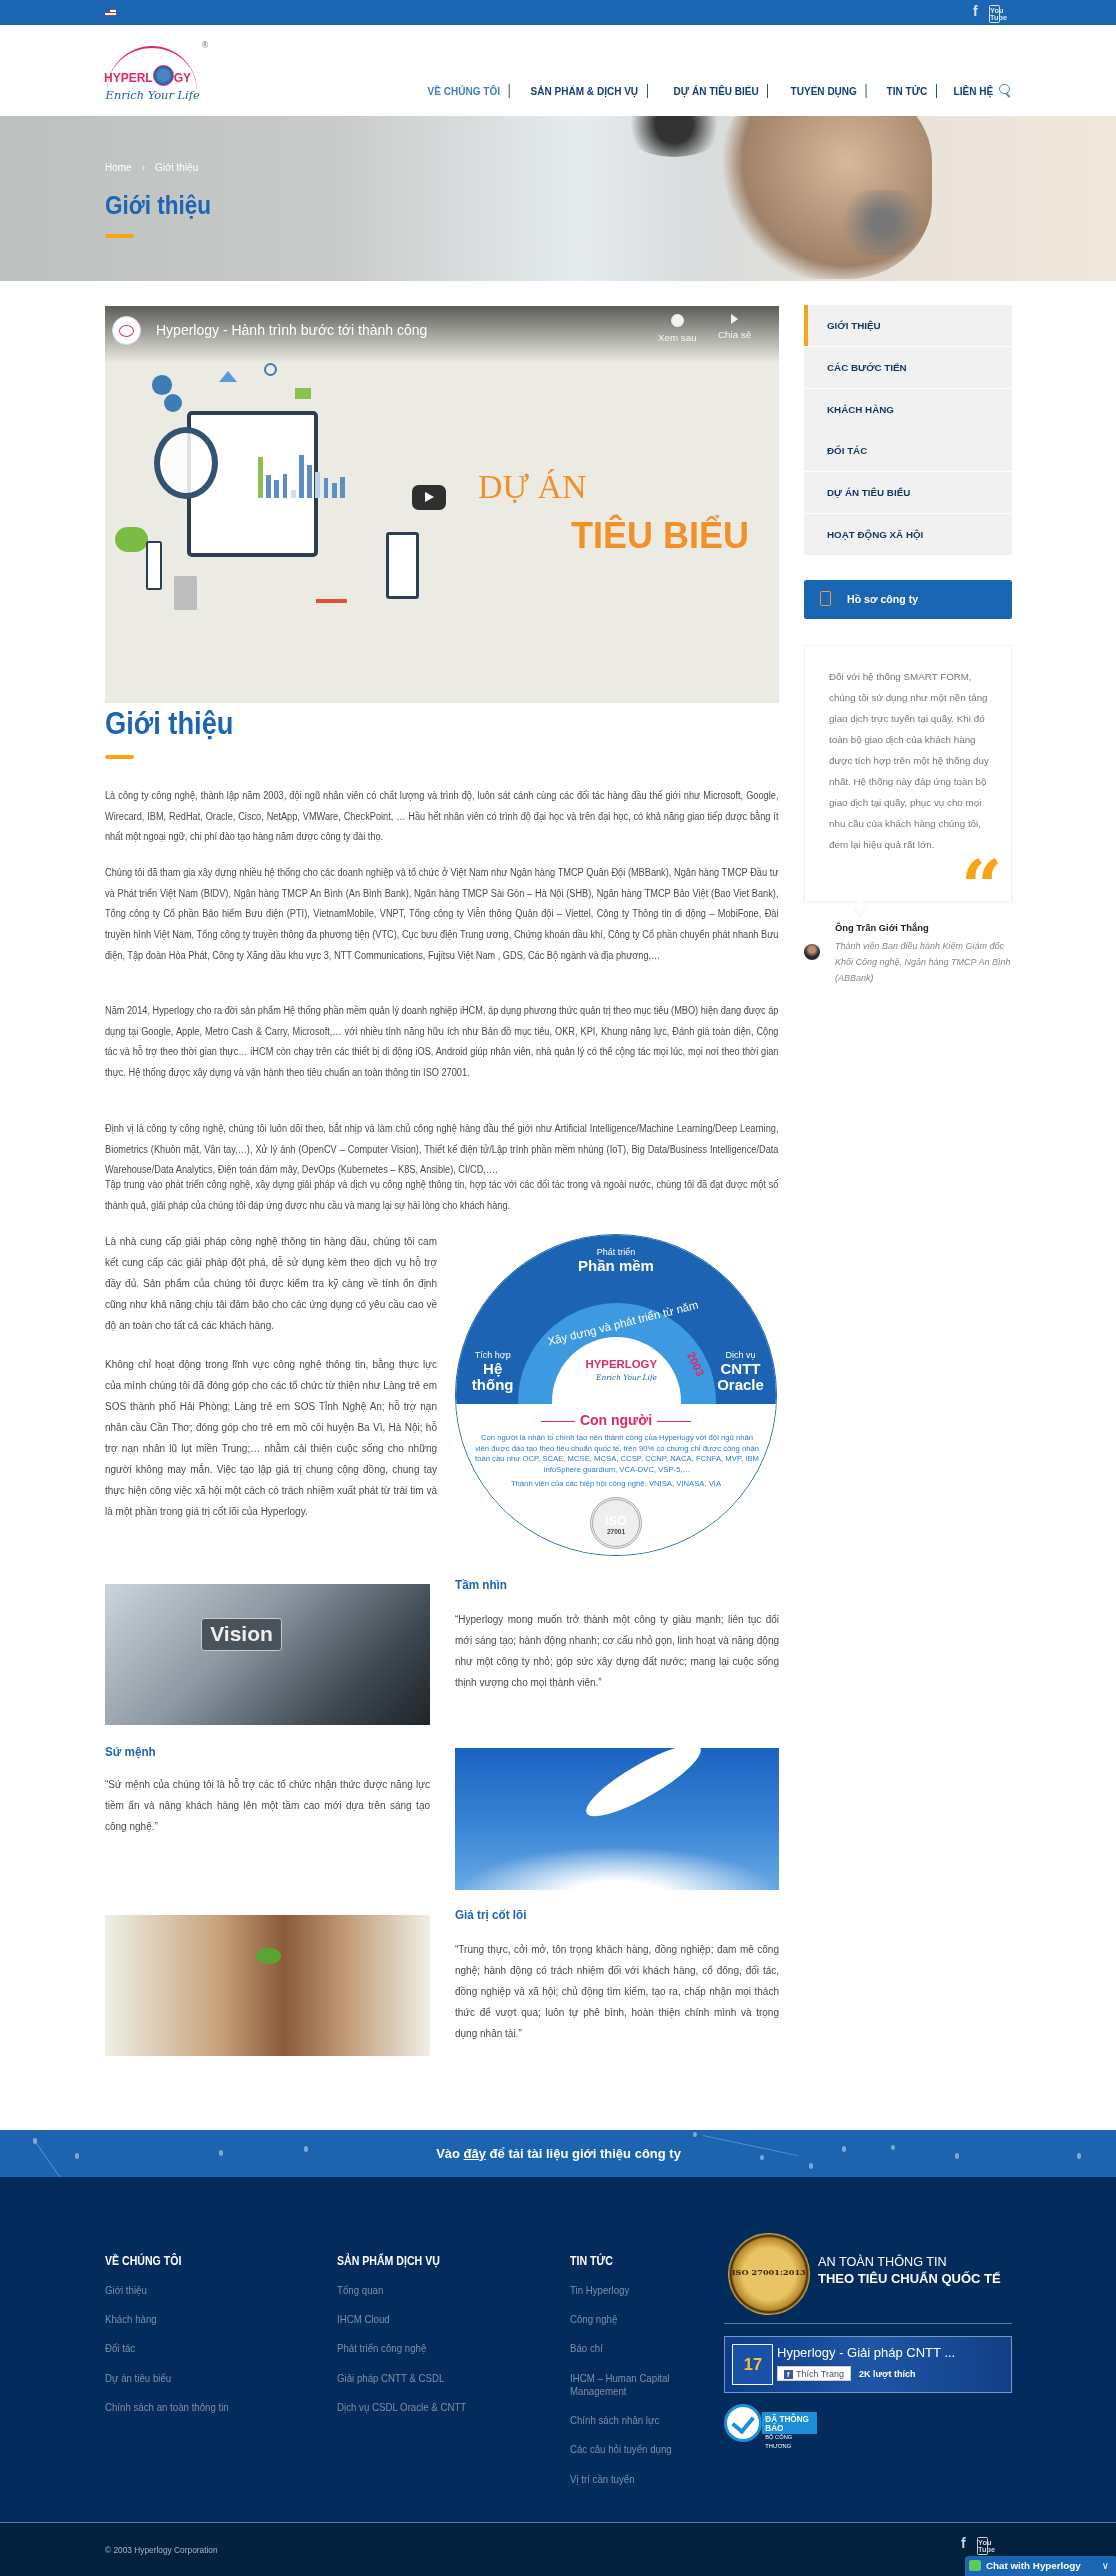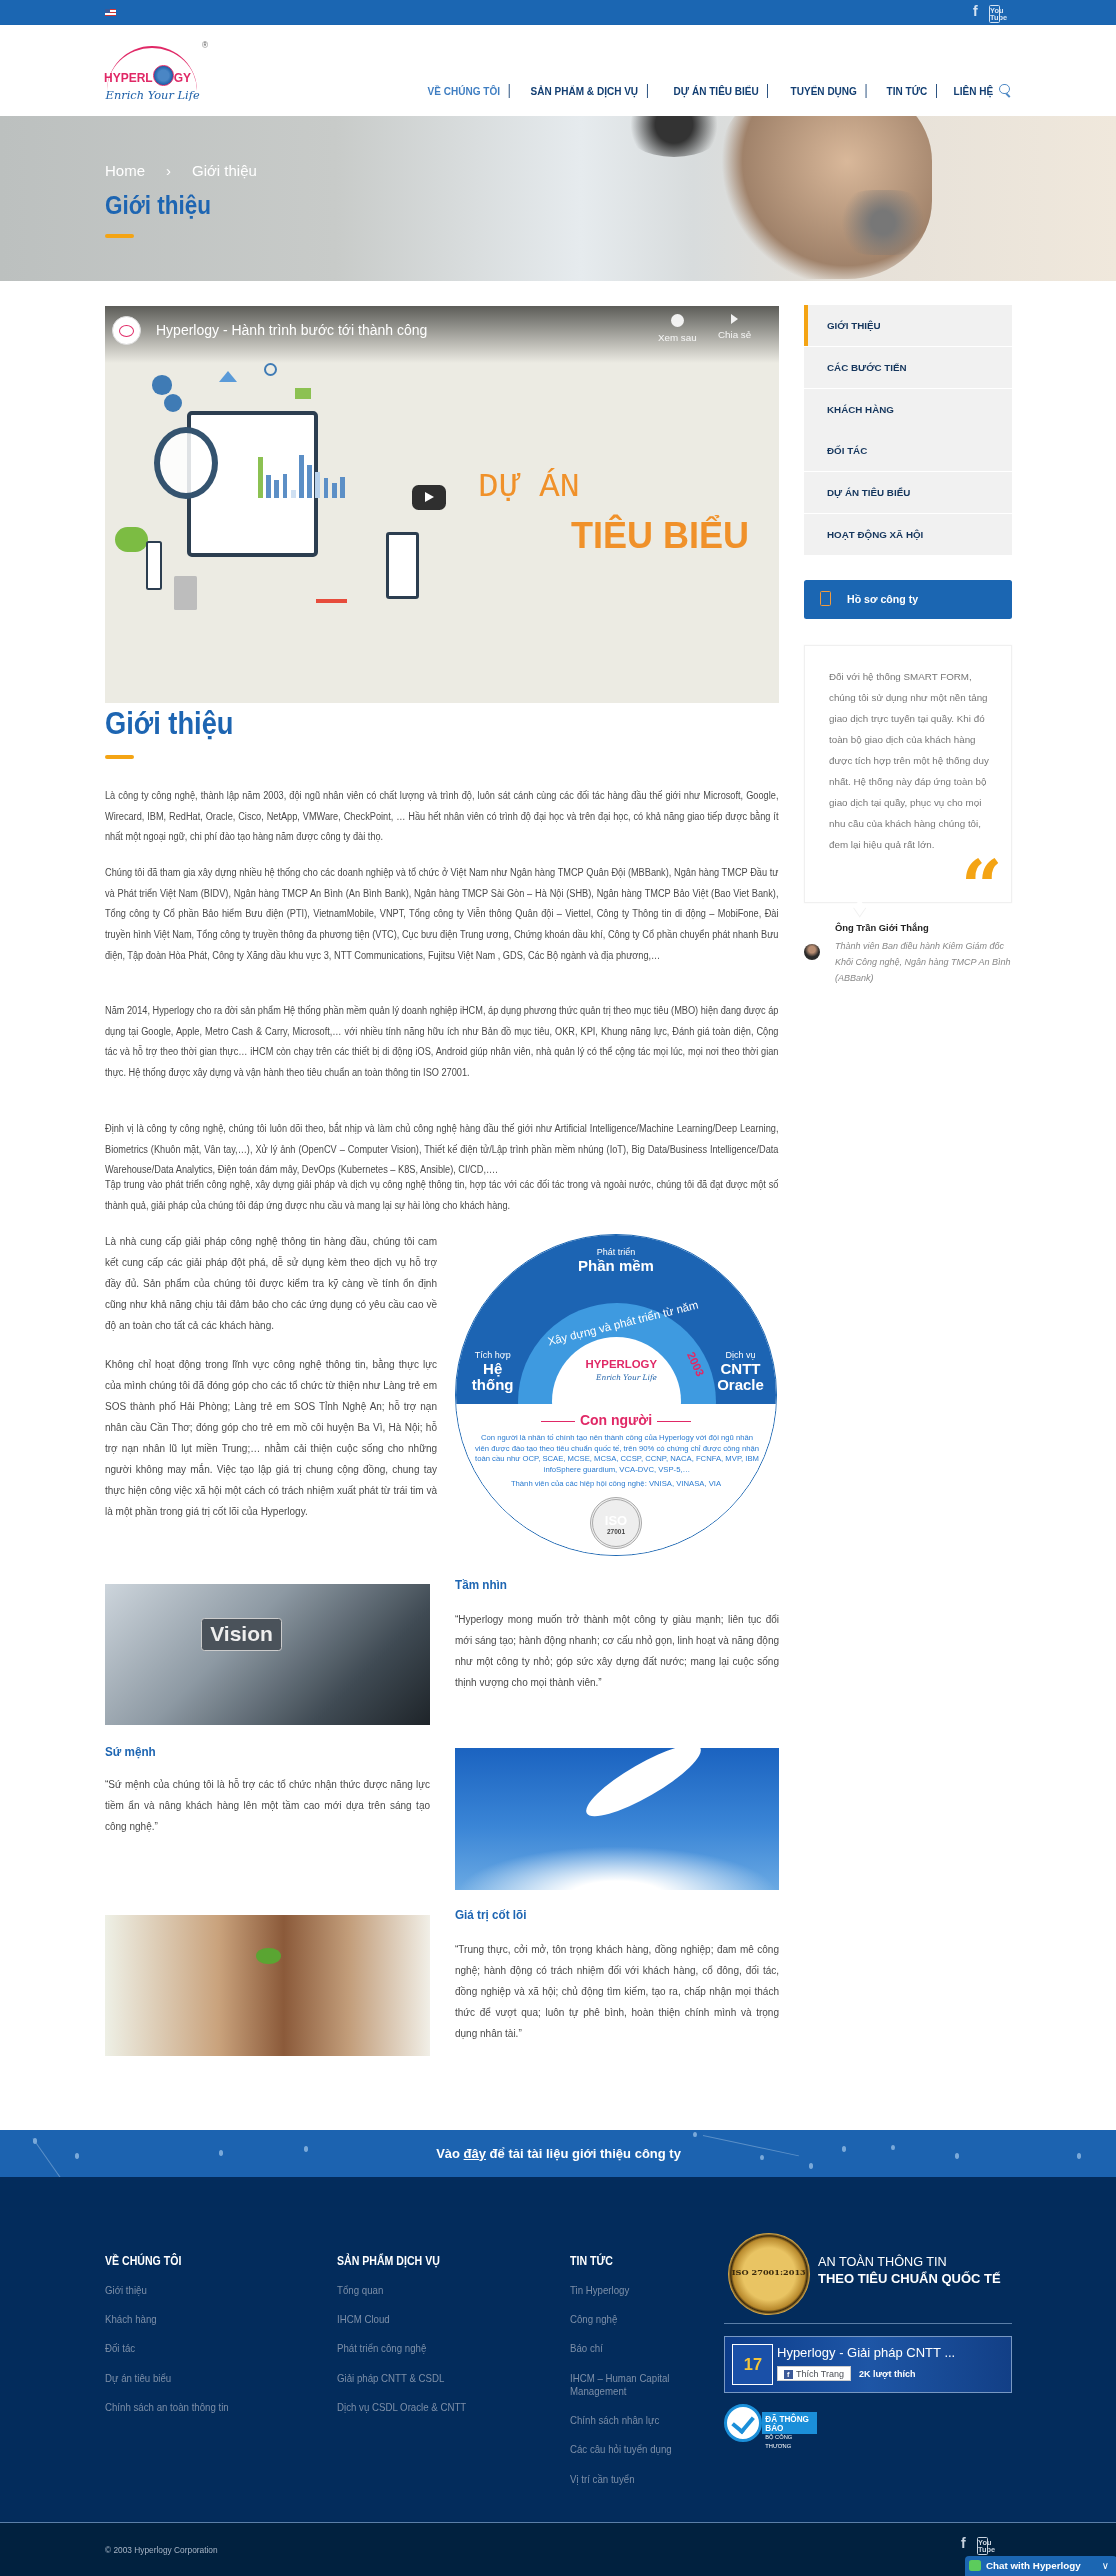--- a/index.html
+++ b/index.html
@@ -20,21 +20,21 @@
 .nav{position:absolute;left:419px;top:59px;display:flex;align-items:center}
 .nav a{font-family:"Liberation Sans",sans-serif;font-weight:bold;font-size:11.4px;color:#123e72;padding:0 9.8px;border-right:0.8px solid #123e72;line-height:14px;transform:scaleX(.88);transform-origin:left}
 .nav a.active{color:#3f7ec2}
 .nav a:last-child{border-right:none}
 .search-ico{position:absolute;left:999px;top:59px;width:10.6px;height:10.6px;border:1.6px solid #4f8ac6;border-radius:50%}
 .search-ico:after{content:"";position:absolute;left:7.4px;top:8.2px;width:1.6px;height:4.9px;background:#4f8ac6;transform:rotate(-45deg)}
 .banner{position:absolute;top:116px;left:0;width:1117px;height:165px;background:linear-gradient(90deg,#bcc0bf 0%,#c8cbc9 30%,#e6ebee 52%,#d8dcdd 62%,#e5e0d8 75%,#f0e8dc 100%);overflow:hidden}
 .banner .shape1{position:absolute;left:719px;top:-33px;width:213px;height:196px;border-radius:40%;background:radial-gradient(circle at 60% 40%,#d9b89a,#a0826a 60%,transparent 72%)}
 .banner .shape2{position:absolute;left:834px;top:74px;width:98px;height:65px;border-radius:40%;background:radial-gradient(circle,#777 20%,transparent 70%)}
 .banner .shape3{position:absolute;left:621px;top:-24.5px;width:106px;height:65px;border-radius:50%;background:radial-gradient(circle,#333 30%,transparent 70%)}
-.breadcrumb{position:absolute;left:105px;top:162px;font-size:15px;color:#fff;display:flex;gap:21px}
+.breadcrumb{position:absolute;left:105px;top:162px;font-size:10px;color:#fff;display:flex;gap:10px}
 .banner-title{position:absolute;left:105px;top:191px;font-size:25px;font-weight:bold;color:#1d65b2;transform:scaleX(.9);transform-origin:left}
 .orange-bar{position:absolute;width:29px;height:4.1px;border-radius:2.5px;background:#f4a414}
 .video{position:absolute;left:105px;top:306px;width:674px;height:397px;background:#ecebe3;overflow:hidden}
 .video .grad{position:absolute;left:0;top:0;width:100%;height:57px;background:linear-gradient(#5c5c58,rgba(236,235,227,0))}
 .video .vlogo{position:absolute;left:6.5px;top:9.8px;width:29px;height:29px;border-radius:50%;background:#fff;border:1.6px solid #ddd}
 .video .vlogo:after{content:"";position:absolute;left:6.5px;top:8.2px;width:13px;height:9.8px;border-radius:50%;border:1.6px solid #e02866}
 .video .vtitle{position:absolute;left:51px;top:16.4px;color:#fff;font-size:14px}
 .video .vact{position:absolute;top:8.2px;color:#fff;font-size:9.8px;text-align:center;opacity:.9}
 .video .vact .ic{width:13px;height:13px;margin:0 auto 4.9px;border-radius:50%;background:#fff}
 .video .vact.share .ic{border-radius:0;background:none;width:0;height:0;border-left:7.4px solid #fff;border-top:5.7px solid transparent;border-bottom:5.7px solid transparent}
@@ -45,21 +45,21 @@
 .gear{position:absolute;border-radius:50%;background:#3f7bb5}
 .cloud{position:absolute;left:9.8px;top:221px;width:33px;height:24.5px;border-radius:14.7px;background:#7cbc43}
 .envelope{position:absolute;left:190px;top:82px;width:16.4px;height:11.4px;background:#8cc152}
 .house{position:absolute;left:114px;top:65px;width:0;height:0;border-left:9.8px solid transparent;border-right:9.8px solid transparent;border-bottom:11.4px solid #5a9ad8}
 .phone{position:absolute;left:41px;top:235px;width:16.4px;height:49px;border:2.5px solid #2c3e50;border-radius:2.5px;background:#fff}
 .tablet{position:absolute;left:281px;top:226px;width:33px;height:67px;border:3.3px solid #2c3e50;border-radius:3.3px;background:#fff}
 .cup{position:absolute;left:69px;top:270px;width:23px;height:34px;background:#bdbdbd;border-radius:1.6px}
 .pen{position:absolute;left:211px;top:293px;width:31px;height:4.1px;background:#e74c3c}
 .play{position:absolute;left:307px;top:179px;width:34px;height:24.5px;border-radius:6.5px;background:#2f2f2f}
 .play:after{content:"";position:absolute;left:13px;top:6.5px;border-left:9.8px solid #fff;border-top:5.7px solid transparent;border-bottom:5.7px solid transparent}
-.duan1{position:absolute;left:373px;top:162px;font-size:34px;color:#f0912a;font-family:Liberation Mono, monospace}
+.duan1{position:absolute;left:373px;top:162px;font-size:34px;color:#f0912a;font-family:Liberation Serif, serif}
 .duan2{position:absolute;left:466px;top:209px;font-size:36px;color:#f0912a;font-weight:bold}
 .h1{position:absolute;left:105px;top:706px;font-size:31px;font-weight:bold;color:#1d65b2;transform:scaleX(.88);transform-origin:left}
 .para{position:absolute;left:105px;width:674px;font-size:10px;line-height:20.7px;color:#4a4a4a;text-align:justify;transform:scaleX(.92);transform-origin:left;width:732px}
 .para2{position:absolute;left:105px;font-size:10px;line-height:21px;color:#4a4a4a;text-align:justify;width:332px}
 .circle{position:absolute;left:455px;top:1234px;width:322px;height:322px;border-radius:50%;background:#fff;overflow:hidden;border:1.6px solid #1b66b2}
 .circle .top{position:absolute;left:0;top:0;width:100%;height:169px;background:#1c64b3}
 .circle .ring{position:absolute;left:62px;top:68px;width:198px;height:198px;border-radius:50%;background:#3e9ae0}
 .circle .inner{position:absolute;left:96px;top:102px;width:129px;height:129px;border-radius:50%;background:#fff}
 .circle .lbl{position:absolute;color:#fff;text-align:center;font-size:9px;line-height:13px}
 .circle .lbl b{font-size:15px}

